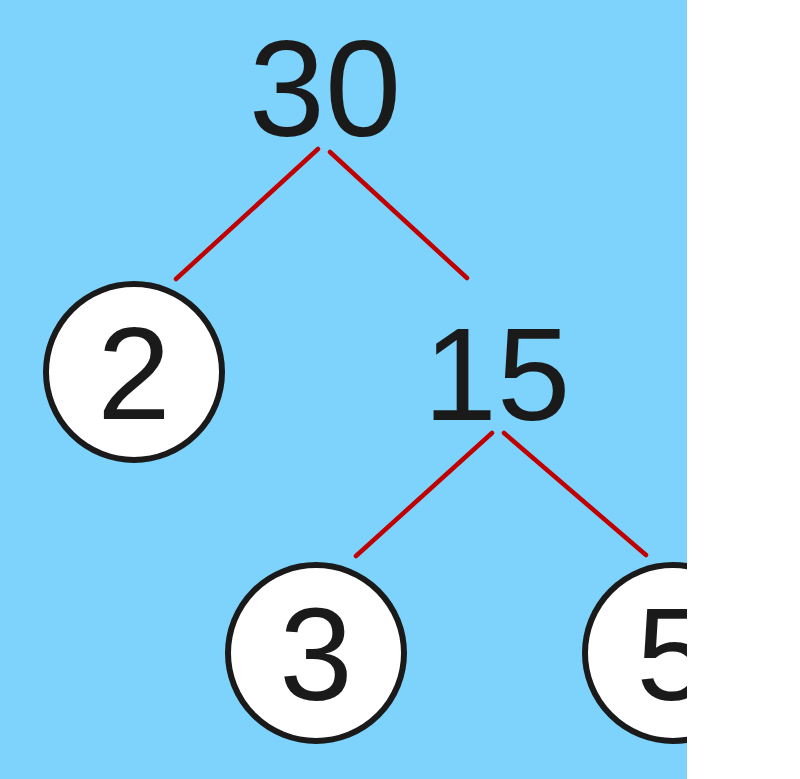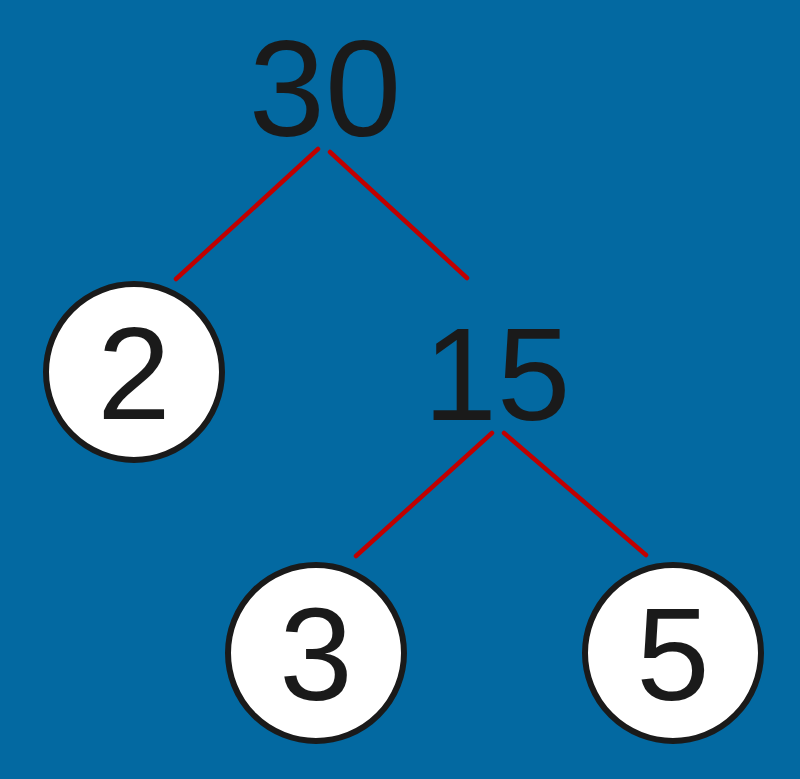--- a/index.html
+++ b/index.html
@@ -2,23 +2,23 @@
 <html><head>
 <meta charset="utf-8">
 <style>
   html, body {
     margin: 0;
     padding: 0;
     background: #ffffff;
   }
   .page {
     position: relative;
-    width: 800px;
+    width: 687px;
     height: 779px;
-    background: #0369a1;
+    background: #7dd3fc;
     overflow: hidden;
     font-family: "Liberation Sans", sans-serif;
   }
   svg text {
     font-family: "Liberation Sans", "DejaVu Sans", sans-serif;
     font-weight: 400;
   }
   .node-label {
     font-size: 132px;
   }

